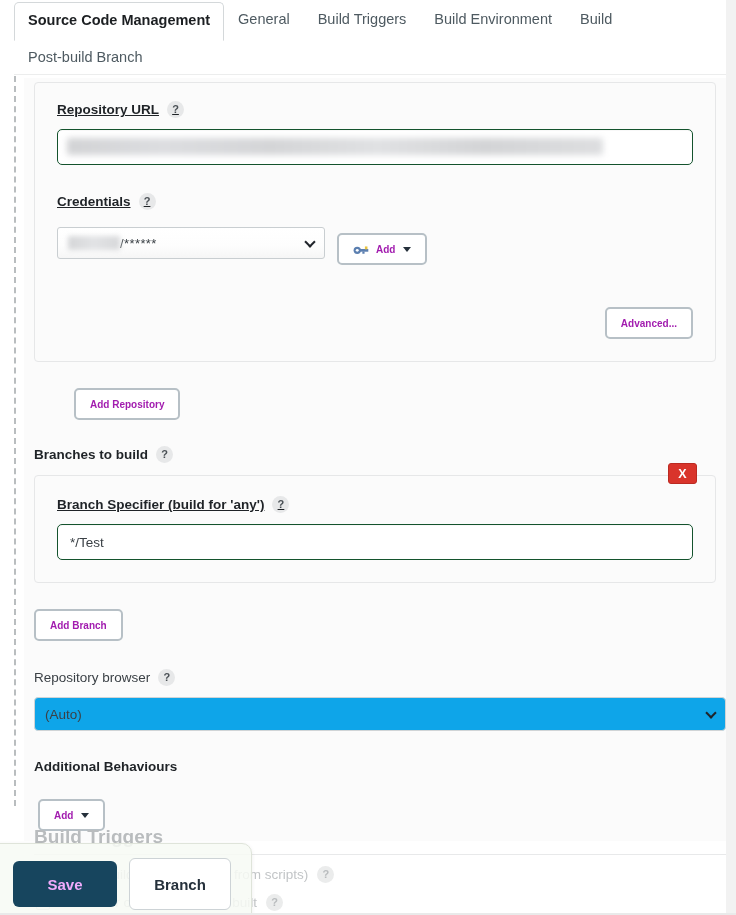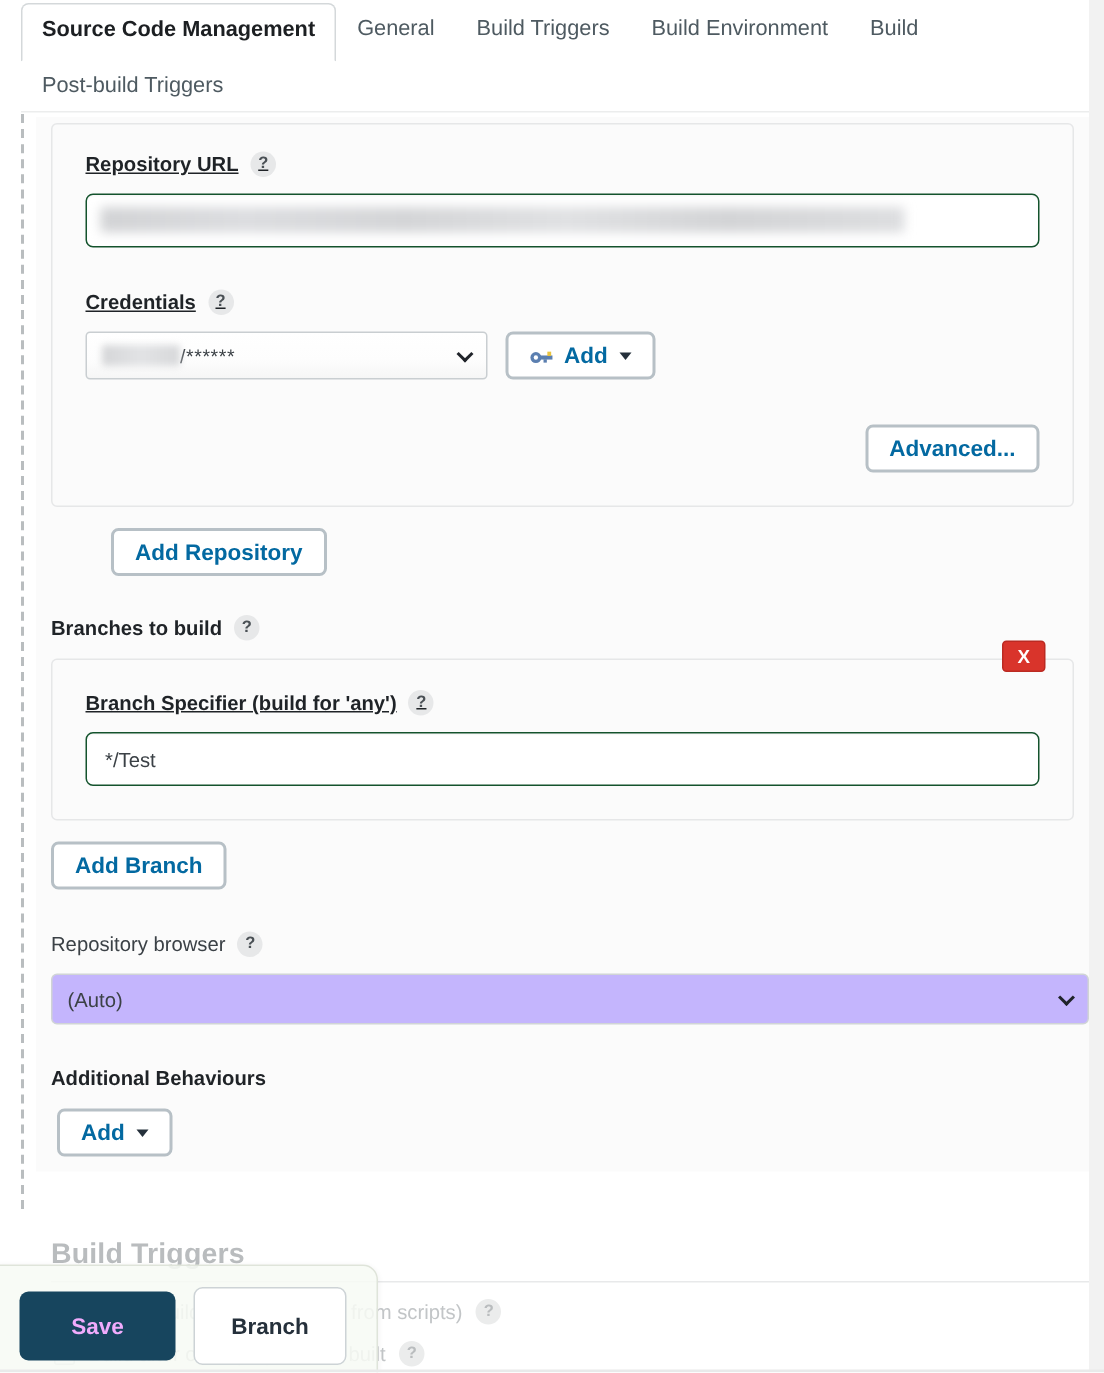--- a/index.html
+++ b/index.html
@@ -146,21 +146,21 @@
     display: flex;
     align-items: center;
     padding: 0 28px 0 10px;
     position: relative;
     cursor: pointer;
     white-space: nowrap;
   }
   .select-box.wide {
     height: 34px;
     border-color: #d0d4d6;
-    background: #c4b5fd;
+    background: #0ea5e9;
     font-size: 13.5px;
     border-radius: 4px;
   }
   .chev {
     position: absolute; right: 10px; top: 50%;
     width: 8px; height: 8px;
     margin-top: -5px;
     border-right: 2px solid #20242a;
     border-bottom: 2px solid #20242a;
     transform: rotate(45deg);
@@ -176,29 +176,30 @@
   .cred-text { letter-spacing: 0.4px; }
 
   
   .btn {
     display: inline-flex;
     align-items: center;
     justify-content: center;
     gap: 6px;
     height: 32px;
     padding: 0 14px;
-    font-size: 15px;
-    font-weight: bold;
-    color: #0369a1;
+    font-size: 10px;
+    font-weight: bold;
+    color: #a21caf;
     background: #ffffff;
     border: 2px solid #b7c0c6;
     border-radius: 5px;
     cursor: pointer;
     font-family: "Liberation Sans", sans-serif;
     white-space: nowrap;
+    margin-top: 12px;
   }
   .caret {
     width: 0; height: 0;
     border-left: 4.5px solid transparent;
     border-right: 4.5px solid transparent;
     border-top: 5.5px solid #25303b;
     margin-left: 2px;
   }
 
   .key-icon { width: 17px; height: 13px; flex: none; }
@@ -318,21 +319,21 @@
 
   <div class="tabbar">
     <div class="tabrow">
       <div class="tab active">Source Code Management</div>
       <div class="tab">General</div>
       <div class="tab">Build Triggers</div>
       <div class="tab">Build Environment</div>
       <div class="tab">Build</div>
     </div>
     <div class="tabrow2">
-      <div class="tab">Post-build Triggers</div>
+      <div class="tab">Post-build Branch</div>
     </div>
   </div>
   <div class="tab-underline"></div>
 
   <div class="dashed-rail"></div>
 
   <div class="form-area">
 
     <div class="panel">
 

